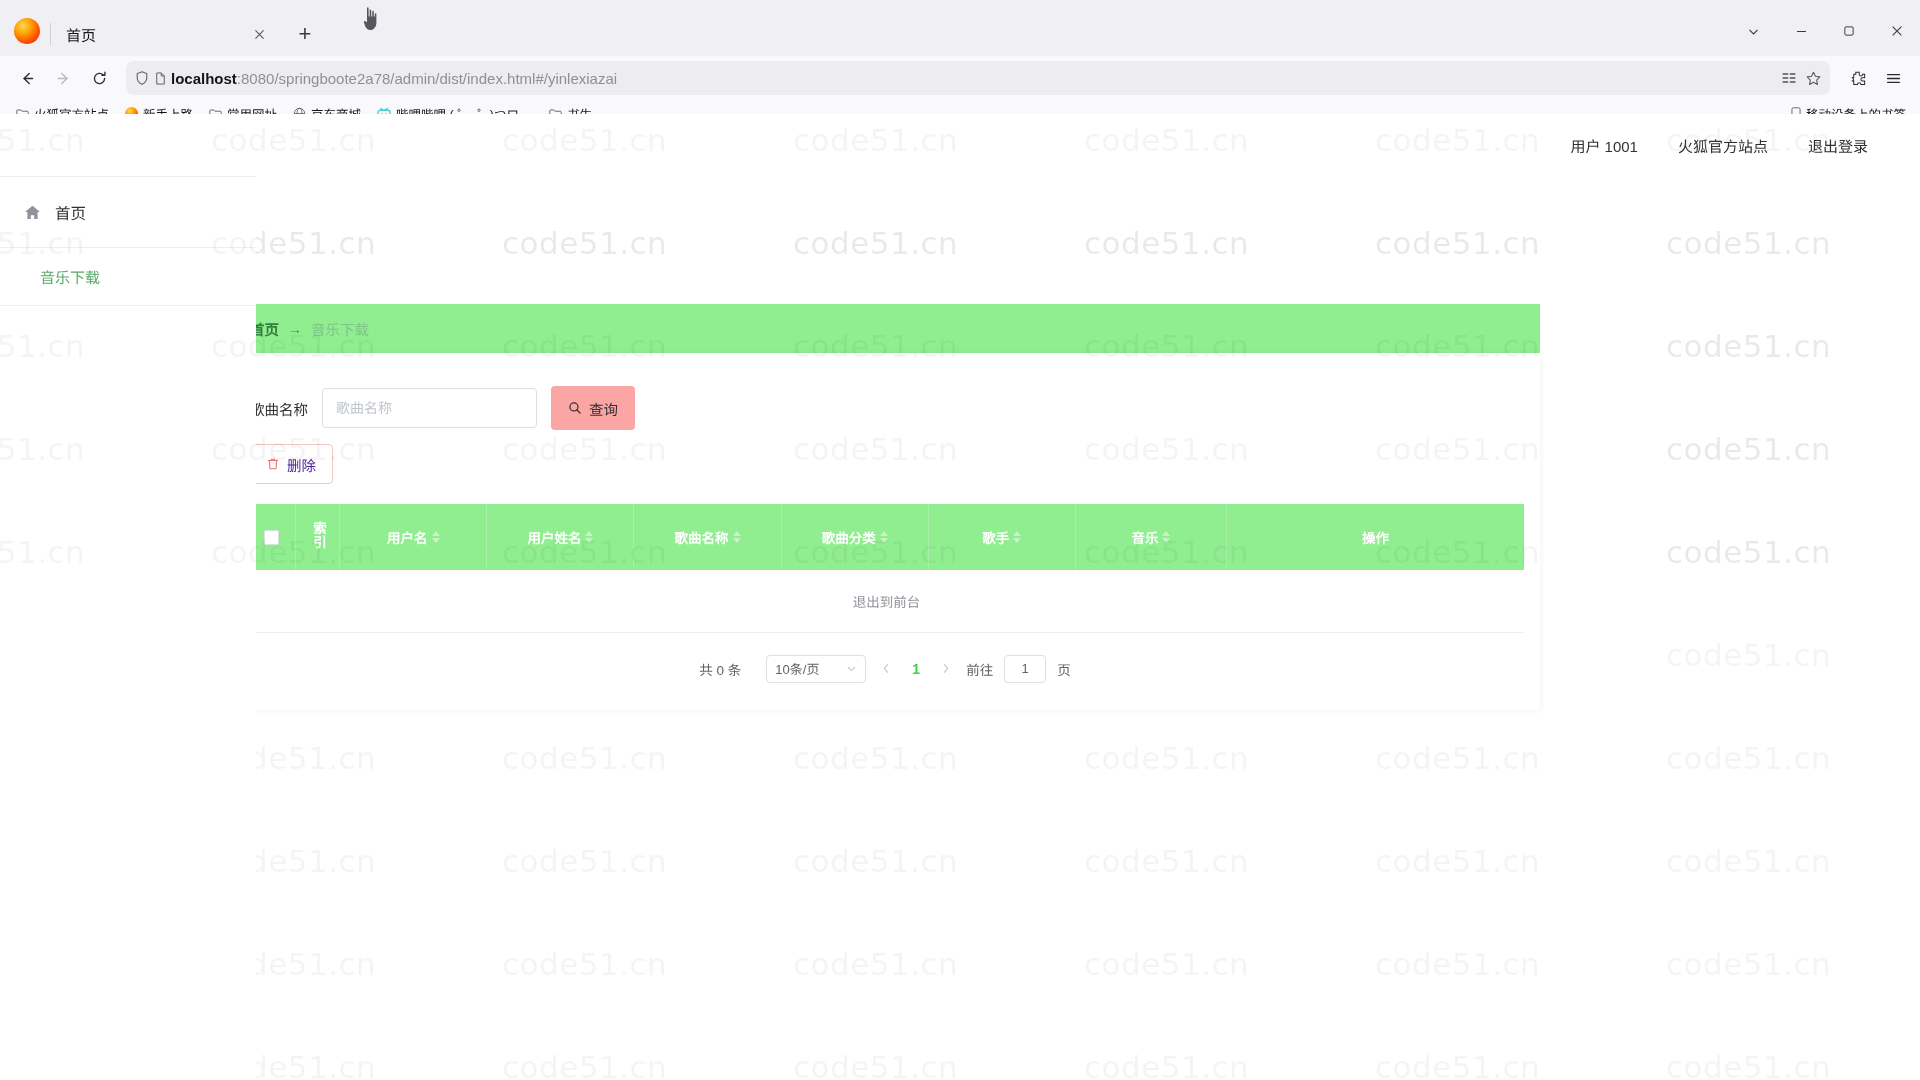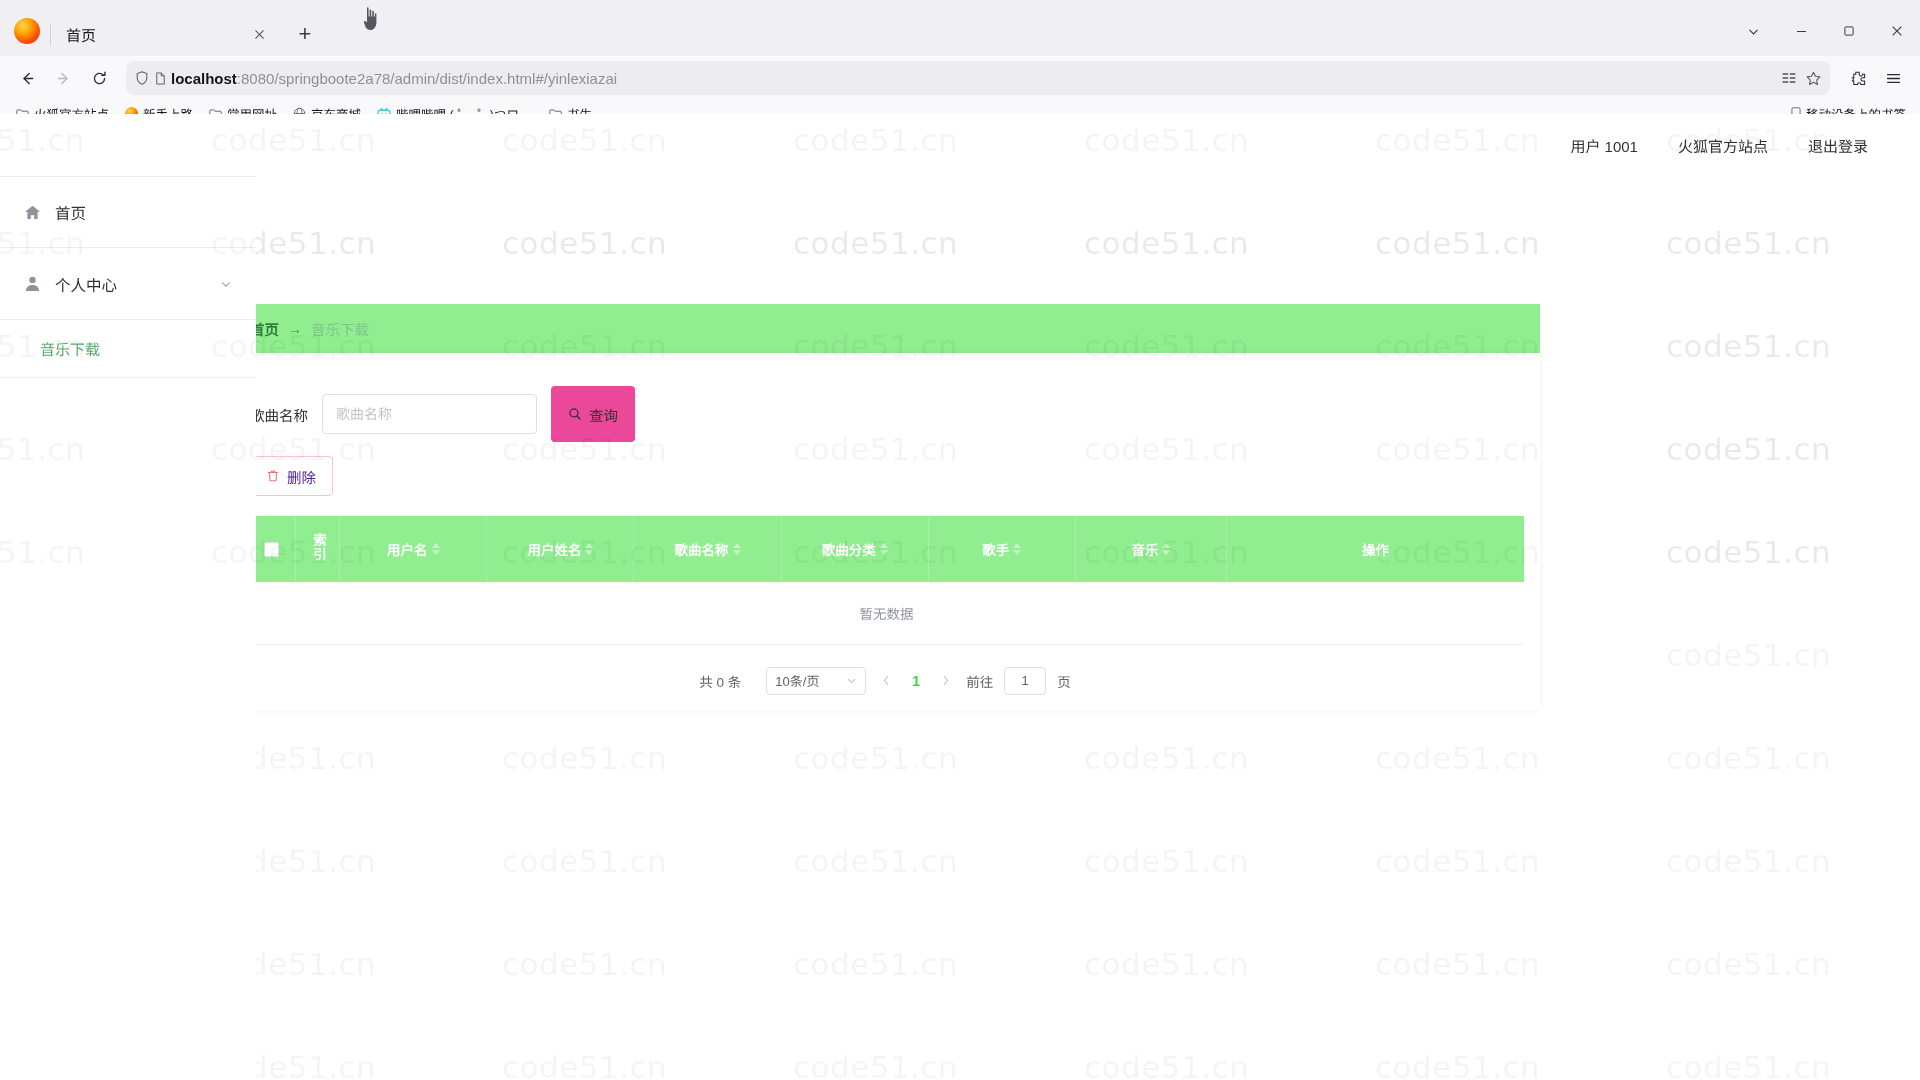--- a/index.html
+++ b/index.html
@@ -155,21 +155,21 @@
     padding: 33px 0 0 20px;
   }
   .filter-label { font-size: 14.5px; color: #303133; }
   .filter-input {
     width: 215px; height: 40px; border: 1px solid #dcdfe6; border-radius: 4px;
     padding: 0 13px; font-size: 14px; color: #606266; background: #fff;
     font-family: inherit; outline: none;
   }
   .filter-input::placeholder { color: #c0c4cc; }
   .btn-search {
-    height: 56px; padding: 0 17px; background: #ec4899; border: none;
+    height: 44px; padding: 0 17px; background: #fca5a5; border: none;
     border-radius: 4px; color: #303133; font-size: 14.5px; display: flex;
     align-items: center; gap: 7px; font-family: inherit; cursor: pointer;
   }
 
   .action-row { padding: 14px 0 0 19px; }
   .btn-del {
     height: 40px; padding: 0 16px; background: #fff; border: 1px solid #f5c4c4;
     border-radius: 4px; color: #4c1d95; font-size: 14.5px; display: flex;
     align-items: center; gap: 7px; font-family: inherit; cursor: pointer;
   }
@@ -478,30 +478,20 @@
 
       <div class="sidebar">
 
         <div class="side-item">
           <svg class="side-ico" viewBox="0 0 16 16">
               <path d="M8 1.6L1.4 7v.6h1.8V14h3.2v-3.4h3.2V14h3.2V7.6h1.8V7z" fill="#909399"></path>
             </svg>
           <span class="side-label">首页</span>
         </div>
 
-        <div class="side-item">
-          <svg class="side-ico" viewBox="0 0 16 16">
-              <circle cx="8" cy="4.6" r="3" fill="#909399"></circle>
-              <path d="M1.8 15c0-3.6 2.8-5.6 6.2-5.6s6.2 2 6.2 5.6z" fill="#909399"></path>
-            </svg>
-          <span class="side-label">个人中心</span>
-          <svg class="chev" viewBox="0 0 16 16">
-              <path d="M3 6l5 5 5-5" stroke="#909399" stroke-width="1.4" fill="none"></path>
-            </svg>
-        </div>
 
 
         <div class="side-sub">
           <span>音乐下载</span>
         </div>
       </div>
 
       <div class="main"></div>
     </div>
 
@@ -610,21 +600,21 @@
               </th>
             <th>
                 <span class="th-inner">
                   <span>操作</span>
                 </span>
               </th>
           </tr>
         </thead>
         <tbody>
           <tr class="empty-row">
-            <td colspan="9">暂无数据</td>
+            <td colspan="9">退出到前台</td>
           </tr>
         </tbody>
       </table>
 
       <div class="pager">
         <span class="pg-total">共 0 条</span>
         <span class="pg-select">
           <span>10条/页</span>
           <svg viewBox="0 0 16 16" width="11" height="11">
               <path d="M3 6l5 5 5-5" stroke="#c0c4cc" stroke-width="1.6" fill="none"></path>

